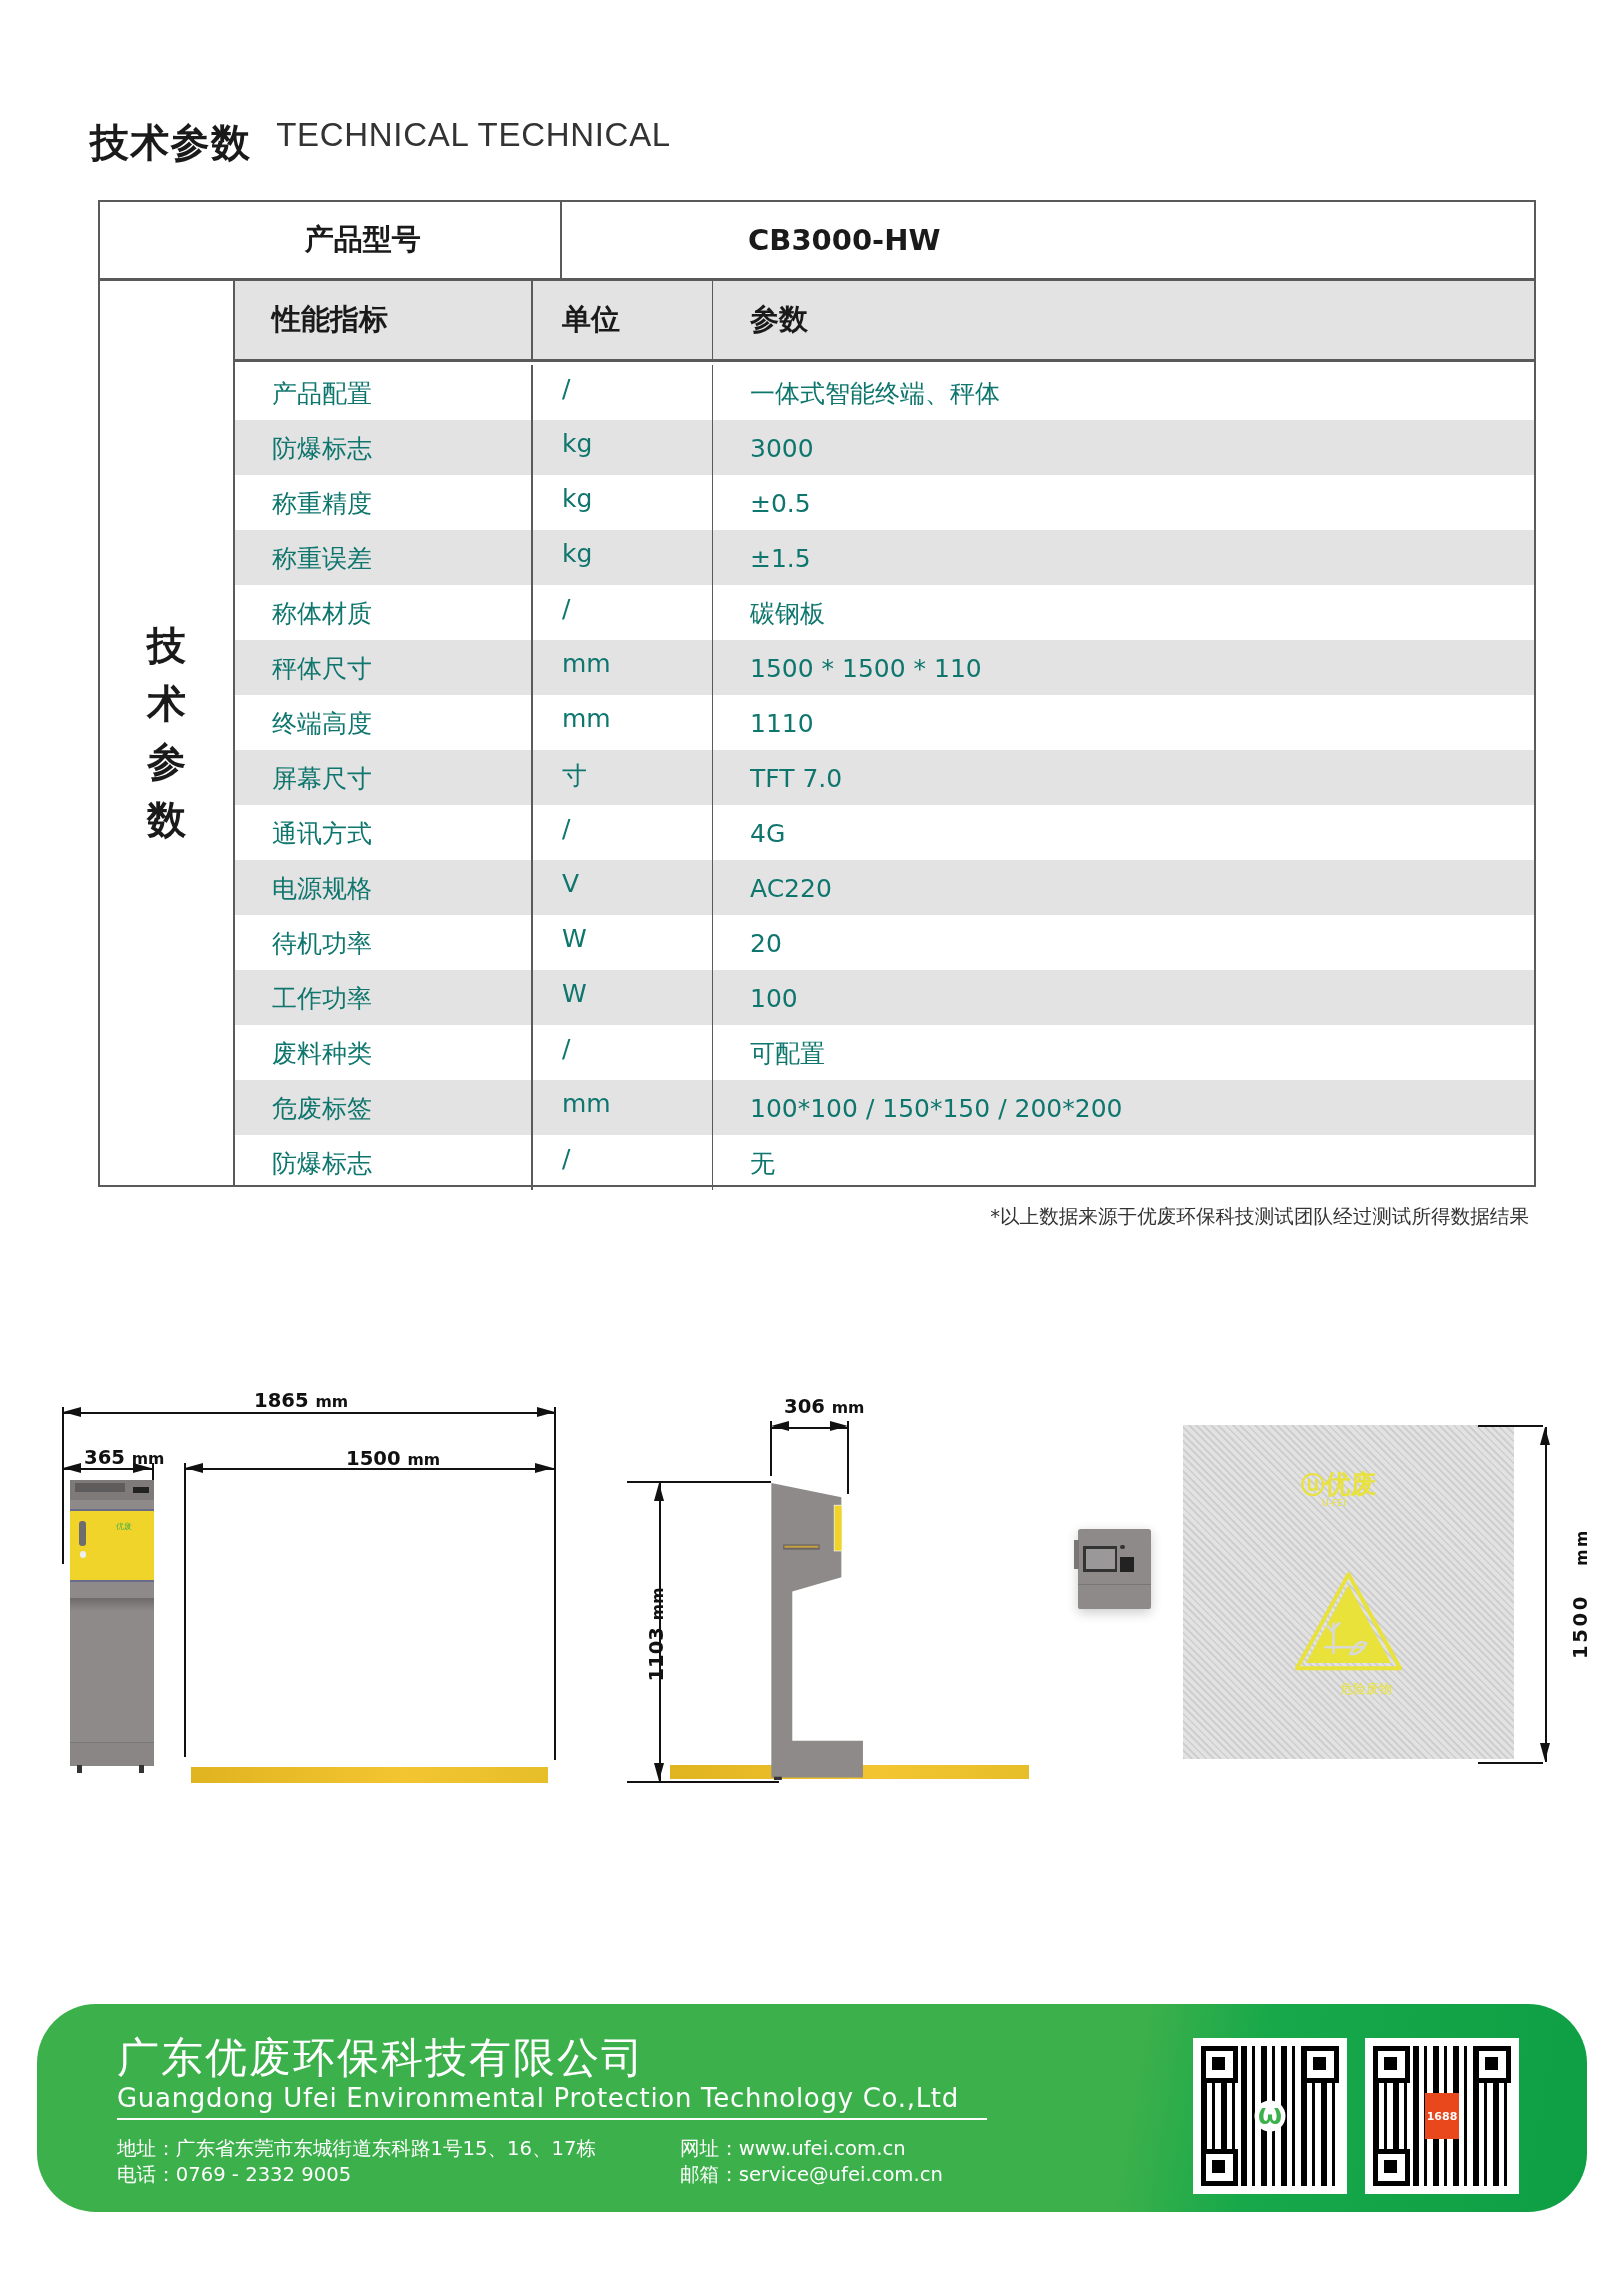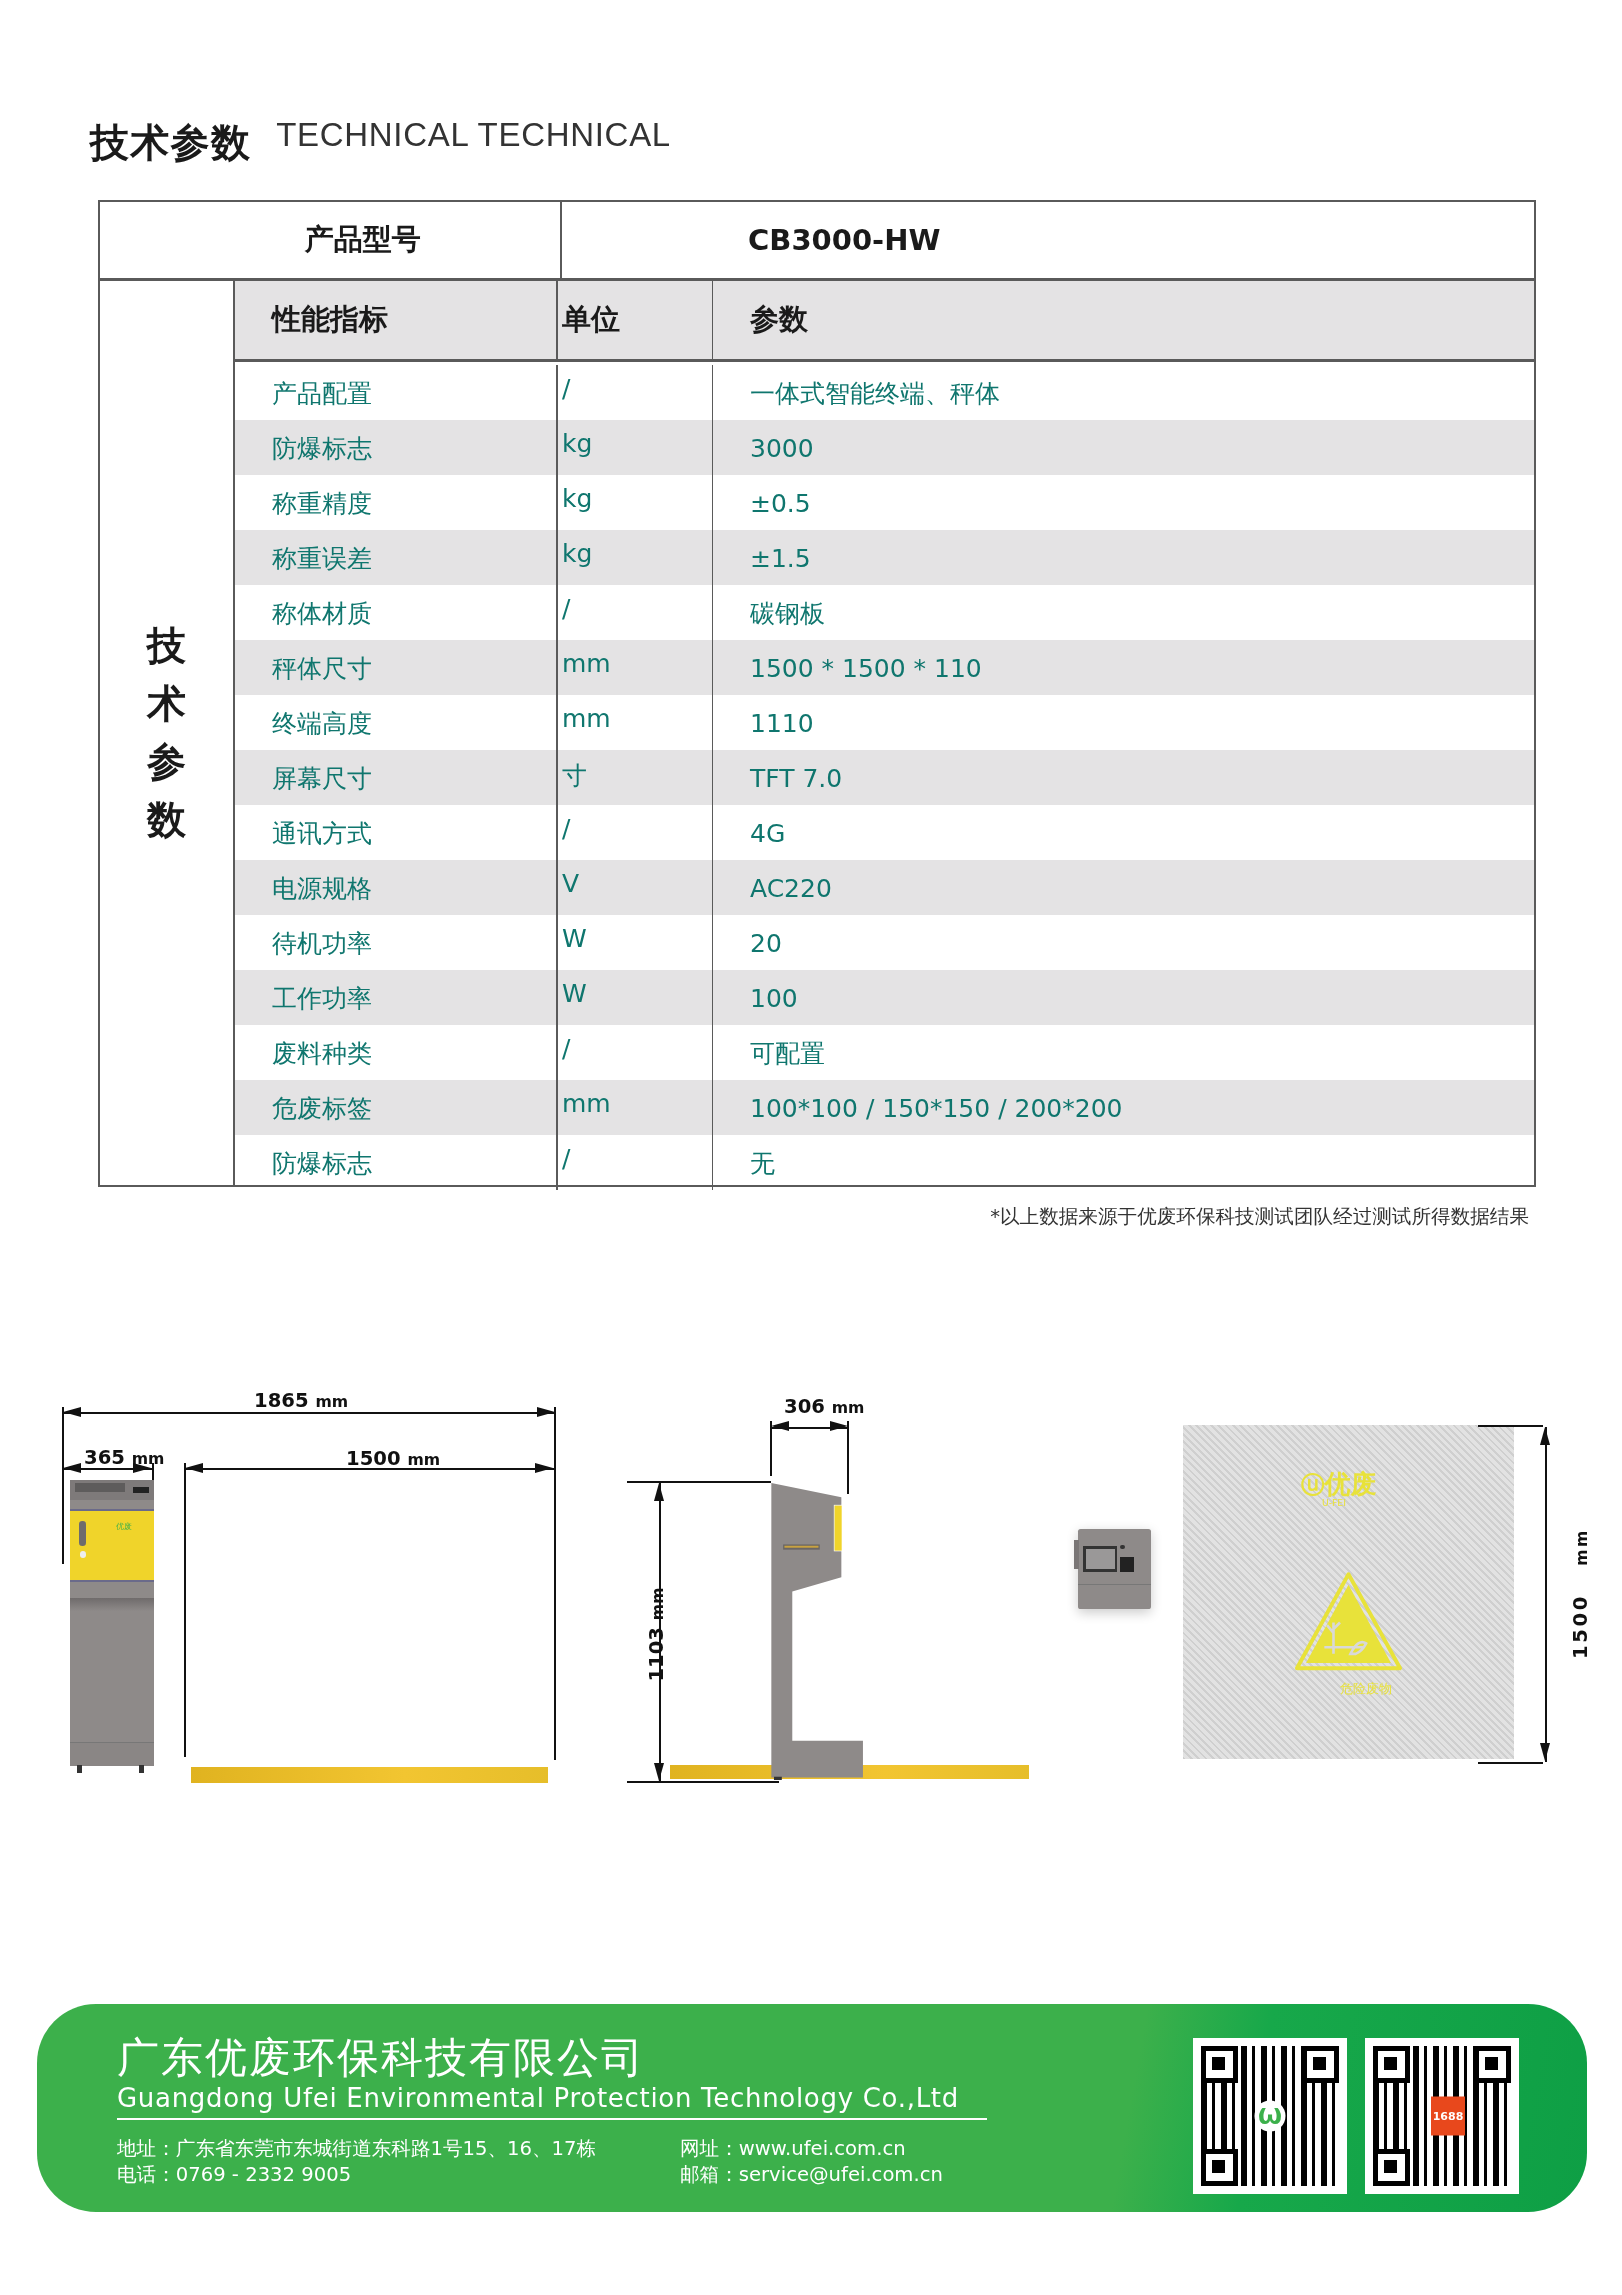--- a/index.html
+++ b/index.html
@@ -14,21 +14,21 @@
   .model-row { position: absolute; left: 0; top: 0; width: 100%; height: 79px; border-bottom: 3.3px solid #5a5a5a; }
   .model-label { position: absolute; left: 0; top: 0; width: 462px; height: 100%; border-right: 2px solid #5a5a5a; display: flex; align-items: center; justify-content: center; font-size: 29px; font-weight: bold; color: #1a1a1a; padding-right: 6.5px; }
   .model-label span { margin-left: 72px; }
   .model-value { position: absolute; left: 462px; top: 0; right: 0; height: 100%; display: flex; align-items: center; padding-left: 186px; font-size: 29px; font-weight: bold; color: #1a1a1a; }
 
   .side-label { position: absolute; left: 0; top: 79px; width: 135px; bottom: 0; border-right: 2px solid #5a5a5a; display: flex; flex-direction: column; align-items: center; justify-content: center; }
   .side-label span { font-size: 39px; font-weight: bold; color: #1a1a1a; line-height: 58px; }
 
   .head-row { position: absolute; left: 135px; right: 0; top: 79px; height: 81px; background: #e4e3e4; border-bottom: 3.3px solid #5a5a5a; }
   .cell { position: absolute; top: 0; height: 100%; display: flex; align-items: center; }
-  .c1 { left: 0; width: 323px; padding-left: 37px; border-right: 2px solid #5a5a5a; }
+  .c1 { left: 0; width: 298px; padding-left: 37px; border-right: 2px solid #5a5a5a; }
   .c2 { left: 327px; width: 151px; border-right: 1.3px solid #5a5a5a; }
   .c3 { left: 478px; right: 0; padding-left: 37px; }
   .head-row .cell { font-size: 29px; font-weight: bold; color: #1a1a1a; }
 
   .rows { position: absolute; left: 135px; right: 0; top: 163px; bottom: 0; }
   .row { position: relative; height: 55px; }
   .row:nth-child(even) { background: #e4e3e4; }
   .row .cell { font-size: 25px; color: #0f766e; padding-top: 2.6px; }
   .row .c2 { font-size: 25px; align-items: flex-start; padding-top: 9.2px; }
 
@@ -56,21 +56,21 @@
   .info { position: absolute; font-size: 19.6px; color: #fff; white-space: nowrap; }
   .qr { position: absolute; top: 34px; width: 154px; height: 156px; background: #fff; padding: 7.9px; }
   .qr-grid { width: 100%; height: 100%; position: relative;
     background:
       repeating-linear-gradient(90deg, #000 0 6.5px, transparent 6.5px 11px, #000 11px 14.4px, transparent 14.4px 20px),
       repeating-linear-gradient(0deg, transparent 0 5.2px, #fff 5.2px 9.2px, transparent 9.2px 13.7px);
     background-blend-mode: normal; }
   .qr-finder { position: absolute; width: 37px; height: 37px; border: 5.9px solid #000; background: #fff; }
   .qr-finder::after { content: ""; position: absolute; left: 5.9px; top: 5.9px; width: 13px; height: 13px; background: #000; }
   .qr-center-logo { position: absolute; left: 50%; top: 50%; transform: translate(-50%,-50%); width: 31px; height: 31px; border-radius: 50%; background: #fff; display: flex; align-items: center; justify-content: center; color: #3cb04b; font-size: 22px; font-weight: bold; }
-  .qr-badge { position: absolute; left: 50%; top: 50%; transform: translate(-50%,-50%); width: 34px; height: 39px; background: #e8481c; color: #fff; font-size: 11px; font-weight: bold; display: flex; align-items: center; justify-content: center; margin-left: 6px; }
+  .qr-badge { position: absolute; left: 50%; top: 50%; transform: translate(-50%,-50%); width: 34px; height: 46px; background: #e8481c; color: #fff; font-size: 11px; font-weight: bold; display: flex; align-items: center; justify-content: center; }
 </style>
 </head>
 <body>
 
 <div class="title">
   <span class="title-cn">技术参数</span>
   <span class="title-en">TECHNICAL TECHNICAL</span>
 </div>
 
 <div class="spec-table">

